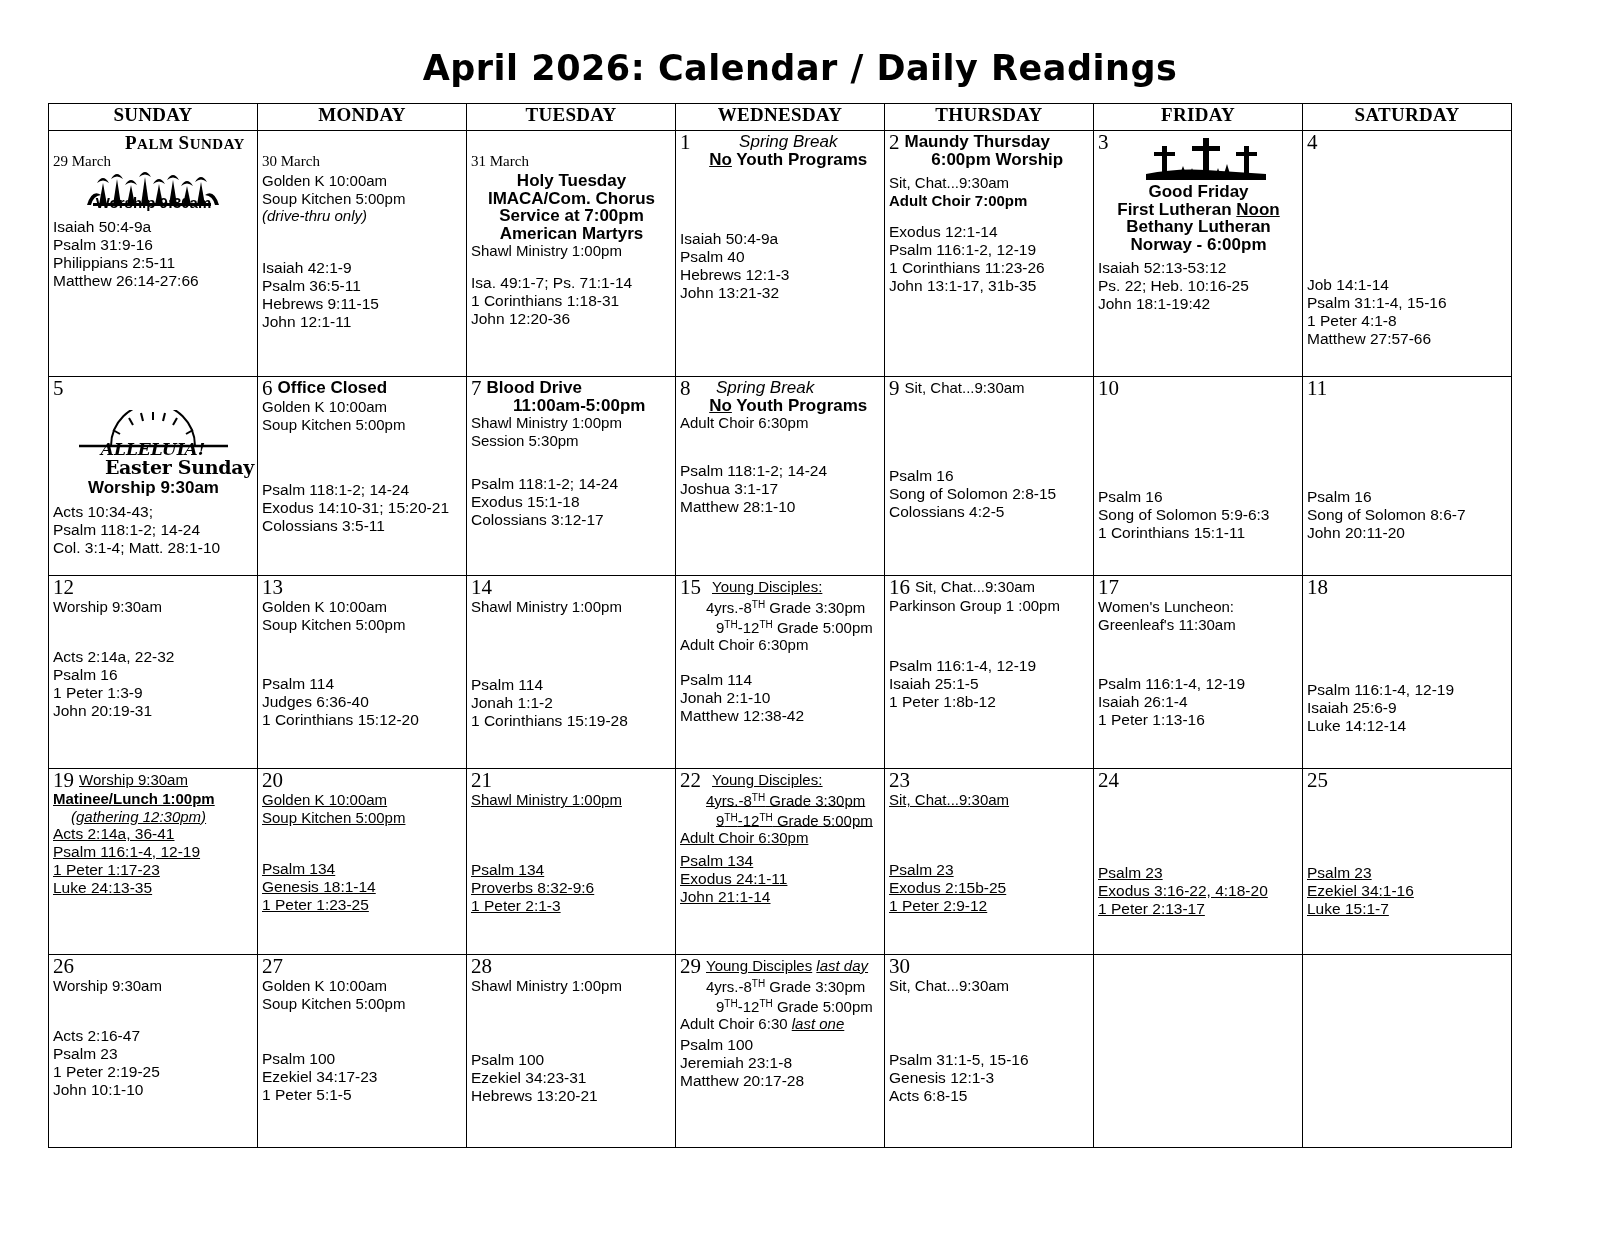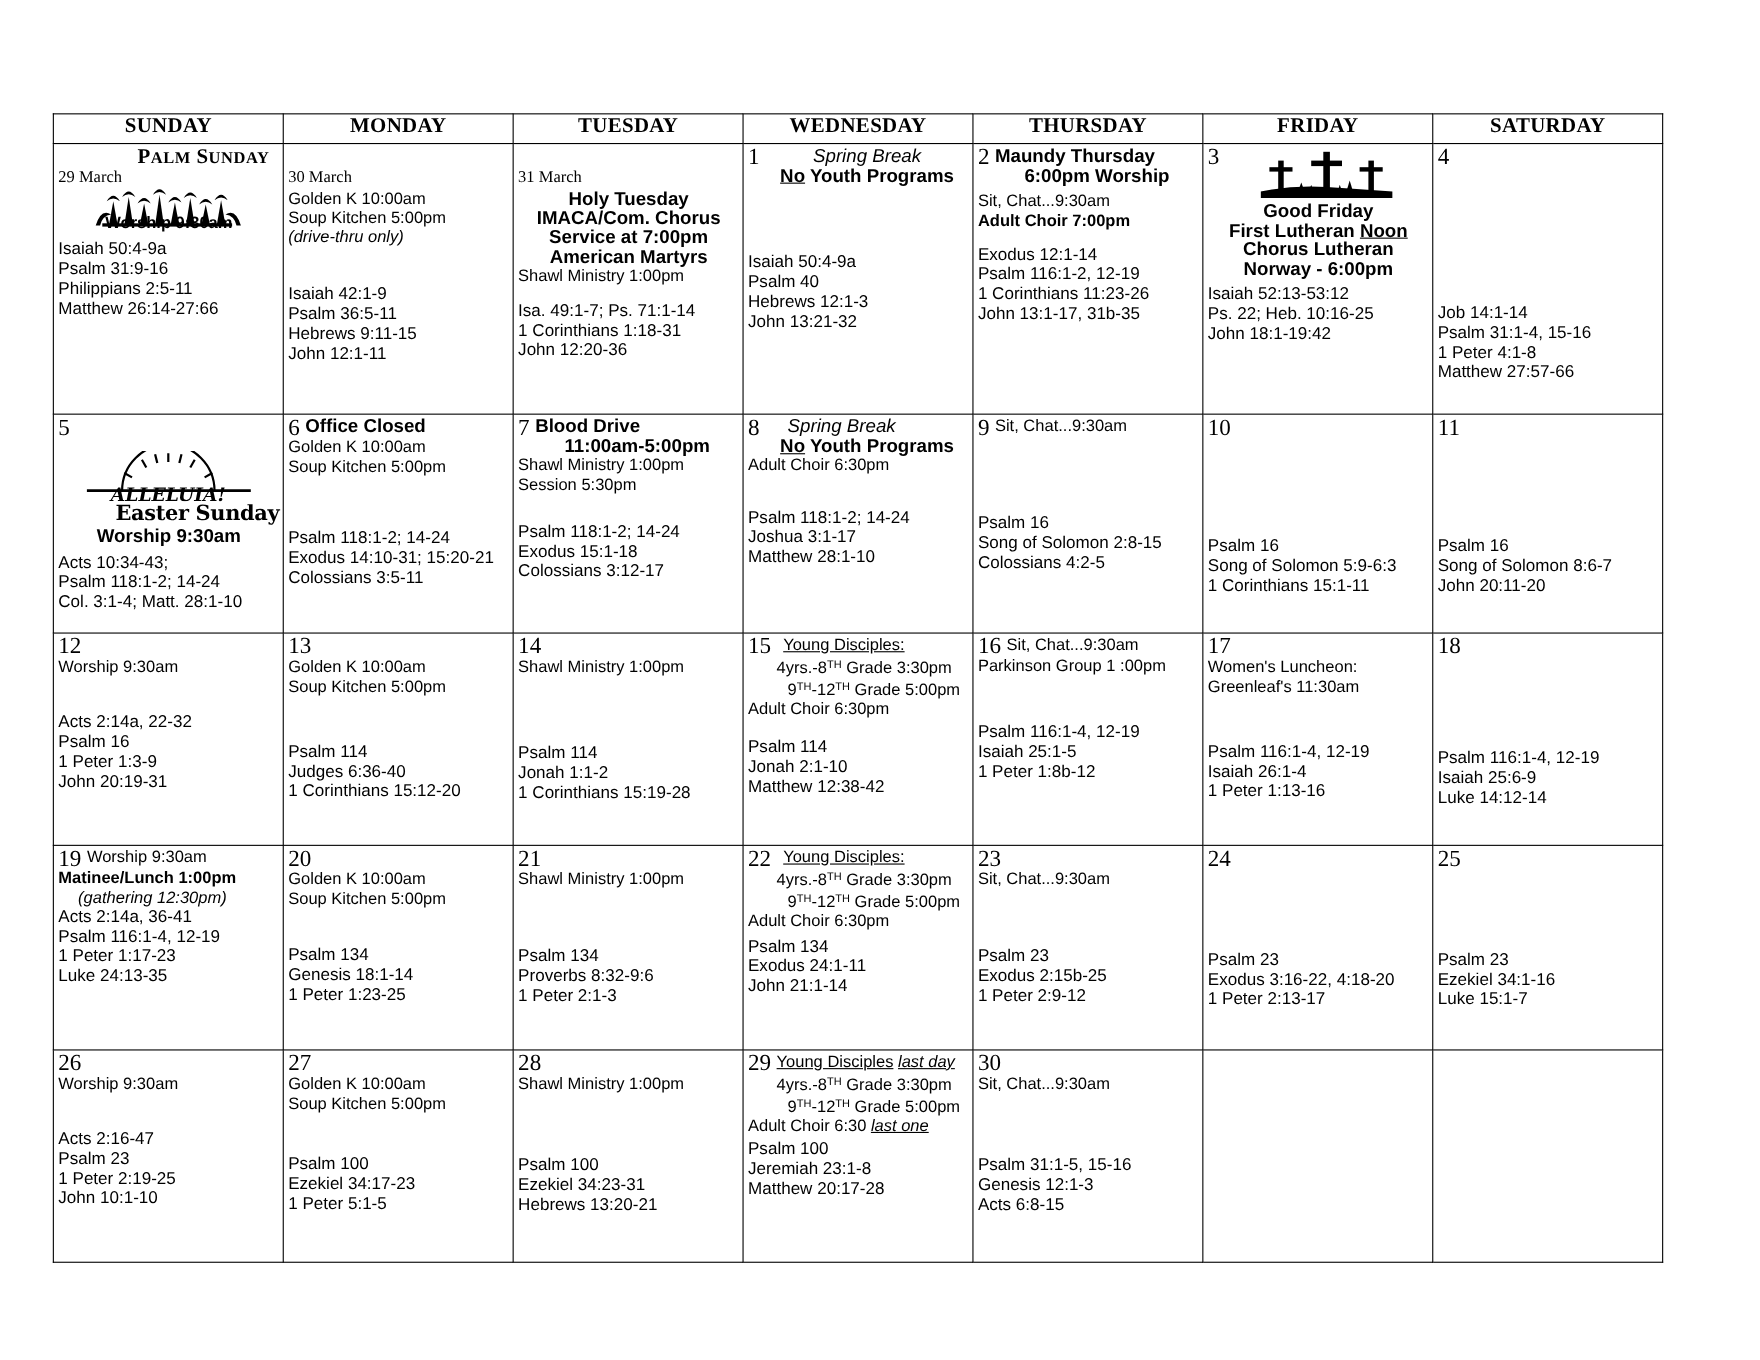--- a/index.html
+++ b/index.html
@@ -88,21 +88,21 @@
   .readings div { white-space: nowrap; }
   .ctr { text-align: center; }
   .b { font-weight: bold; }
   .i { font-style: italic; }
   .u { text-decoration: underline; }
   .sup { font-size: 10px; vertical-align: 0.45em; }
   .spacer { height: 6px; }
   .row1 td { height: 245px; }
   .row2 td { height: 198px; }
   .row3 td { height: 192px; }
-  .row4 td { height: 185px; }
+  .row4 td { height: 185px; text-decoration: underline; }
   .row5 td { height: 192px; }
 
   
   .palm-art {
     width: 100%;
     height: 36px;
     position: relative;
     margin: 1px 0 2px 0;
   }
   .palm-art svg { display: block; margin: 0 auto; }
@@ -137,20 +137,21 @@
     font-size: 18px;
     letter-spacing: 0.5px;
   }
   .palm-title .sc { font-size: 15px; }
 </style>
 </head>
 <body>
 
 <div id="page">
 
+  <div id="title">April 2026: Calendar / Daily Readings</div>
 
   <table id="cal">
     <thead>
       <tr>
         <th><span>SUNDAY</span></th>
         <th><span>MONDAY</span></th>
         <th><span>TUESDAY</span></th>
         <th><span>WEDNESDAY</span></th>
         <th><span>THURSDAY</span></th>
         <th><span>FRIDAY</span></th>
@@ -297,21 +298,21 @@
                   <path d="M34 42 l3-8 l3 8z"></path>
                     <path d="M78 42 l3-10 l3 10z"></path>
                   <path d="M44 42 l2-6 l2 6z"></path>
                     <path d="M70 42 l2-6 l2 6z"></path>
                 </g>
               </svg>
             </div>
             <div class="events ctr b" style="font-size:17px">
               <div>Good Friday</div>
               <div>First Lutheran <span class="u">Noon</span></div>
-              <div>Chorus Lutheran</div>
+              <div>Bethany Lutheran</div>
               <div>Norway - 6:00pm</div>
             </div>
             <div class="spacer" style="height:6px"></div>
             <div class="readings">
               <div>Isaiah 52:13-53:12</div>
               <div>Ps. 22; Heb. 10:16-25</div>
               <div>John 18:1-19:42</div>
             </div>
           </div>
         </td>

